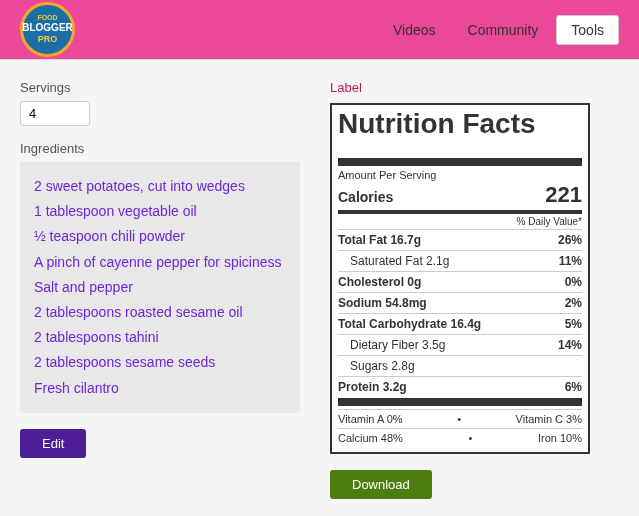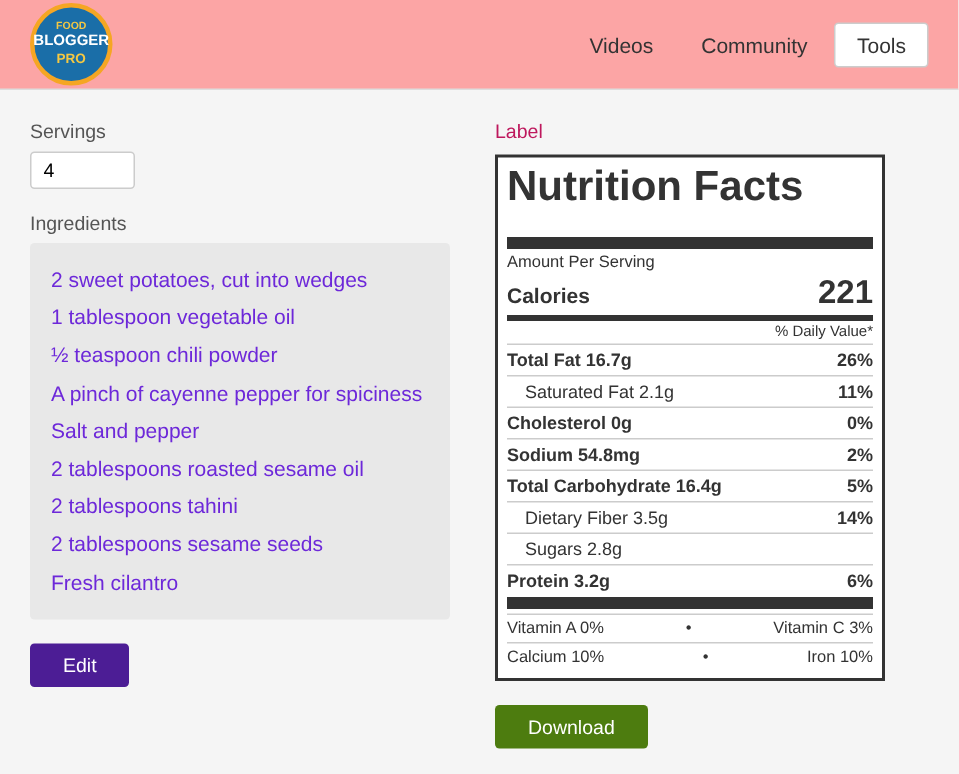--- a/index.html
+++ b/index.html
@@ -1,20 +1,20 @@
 <!DOCTYPE html>
 <html><head>
   <meta charset="utf-8">
   <style>
     * { box-sizing: border-box; margin: 0; padding: 0; }
     body { font-family: Arial, sans-serif; background: #f5f5f5; font-size: 13px; color: #333; }
 
     
     .header {
-      background: #fca5a5;
+      background: #ec4899;
       display: flex;
       align-items: center;
       justify-content: space-between;
       padding: 8px 20px;
       border-bottom: 1px solid #ddd;
       height: 60px;
     }
     .logo {
       width: 55px;
       height: 55px;
@@ -293,21 +293,21 @@
           </div>
         </div>
 
       <div class="nf-thick-bar"></div>
       <div class="nf-vitamins">
         <span>Vitamin A 0%</span>
         <span>•</span>
         <span>Vitamin C 3%</span>
       </div>
       <div class="nf-minerals">
-        <span>Calcium 10%</span>
+        <span>Calcium 48%</span>
         <span>•</span>
         <span>Iron 10%</span>
       </div>
     </div>
 
     <button class="download-btn">Download</button>
   </div>
 </div>
 
 </body></html>

